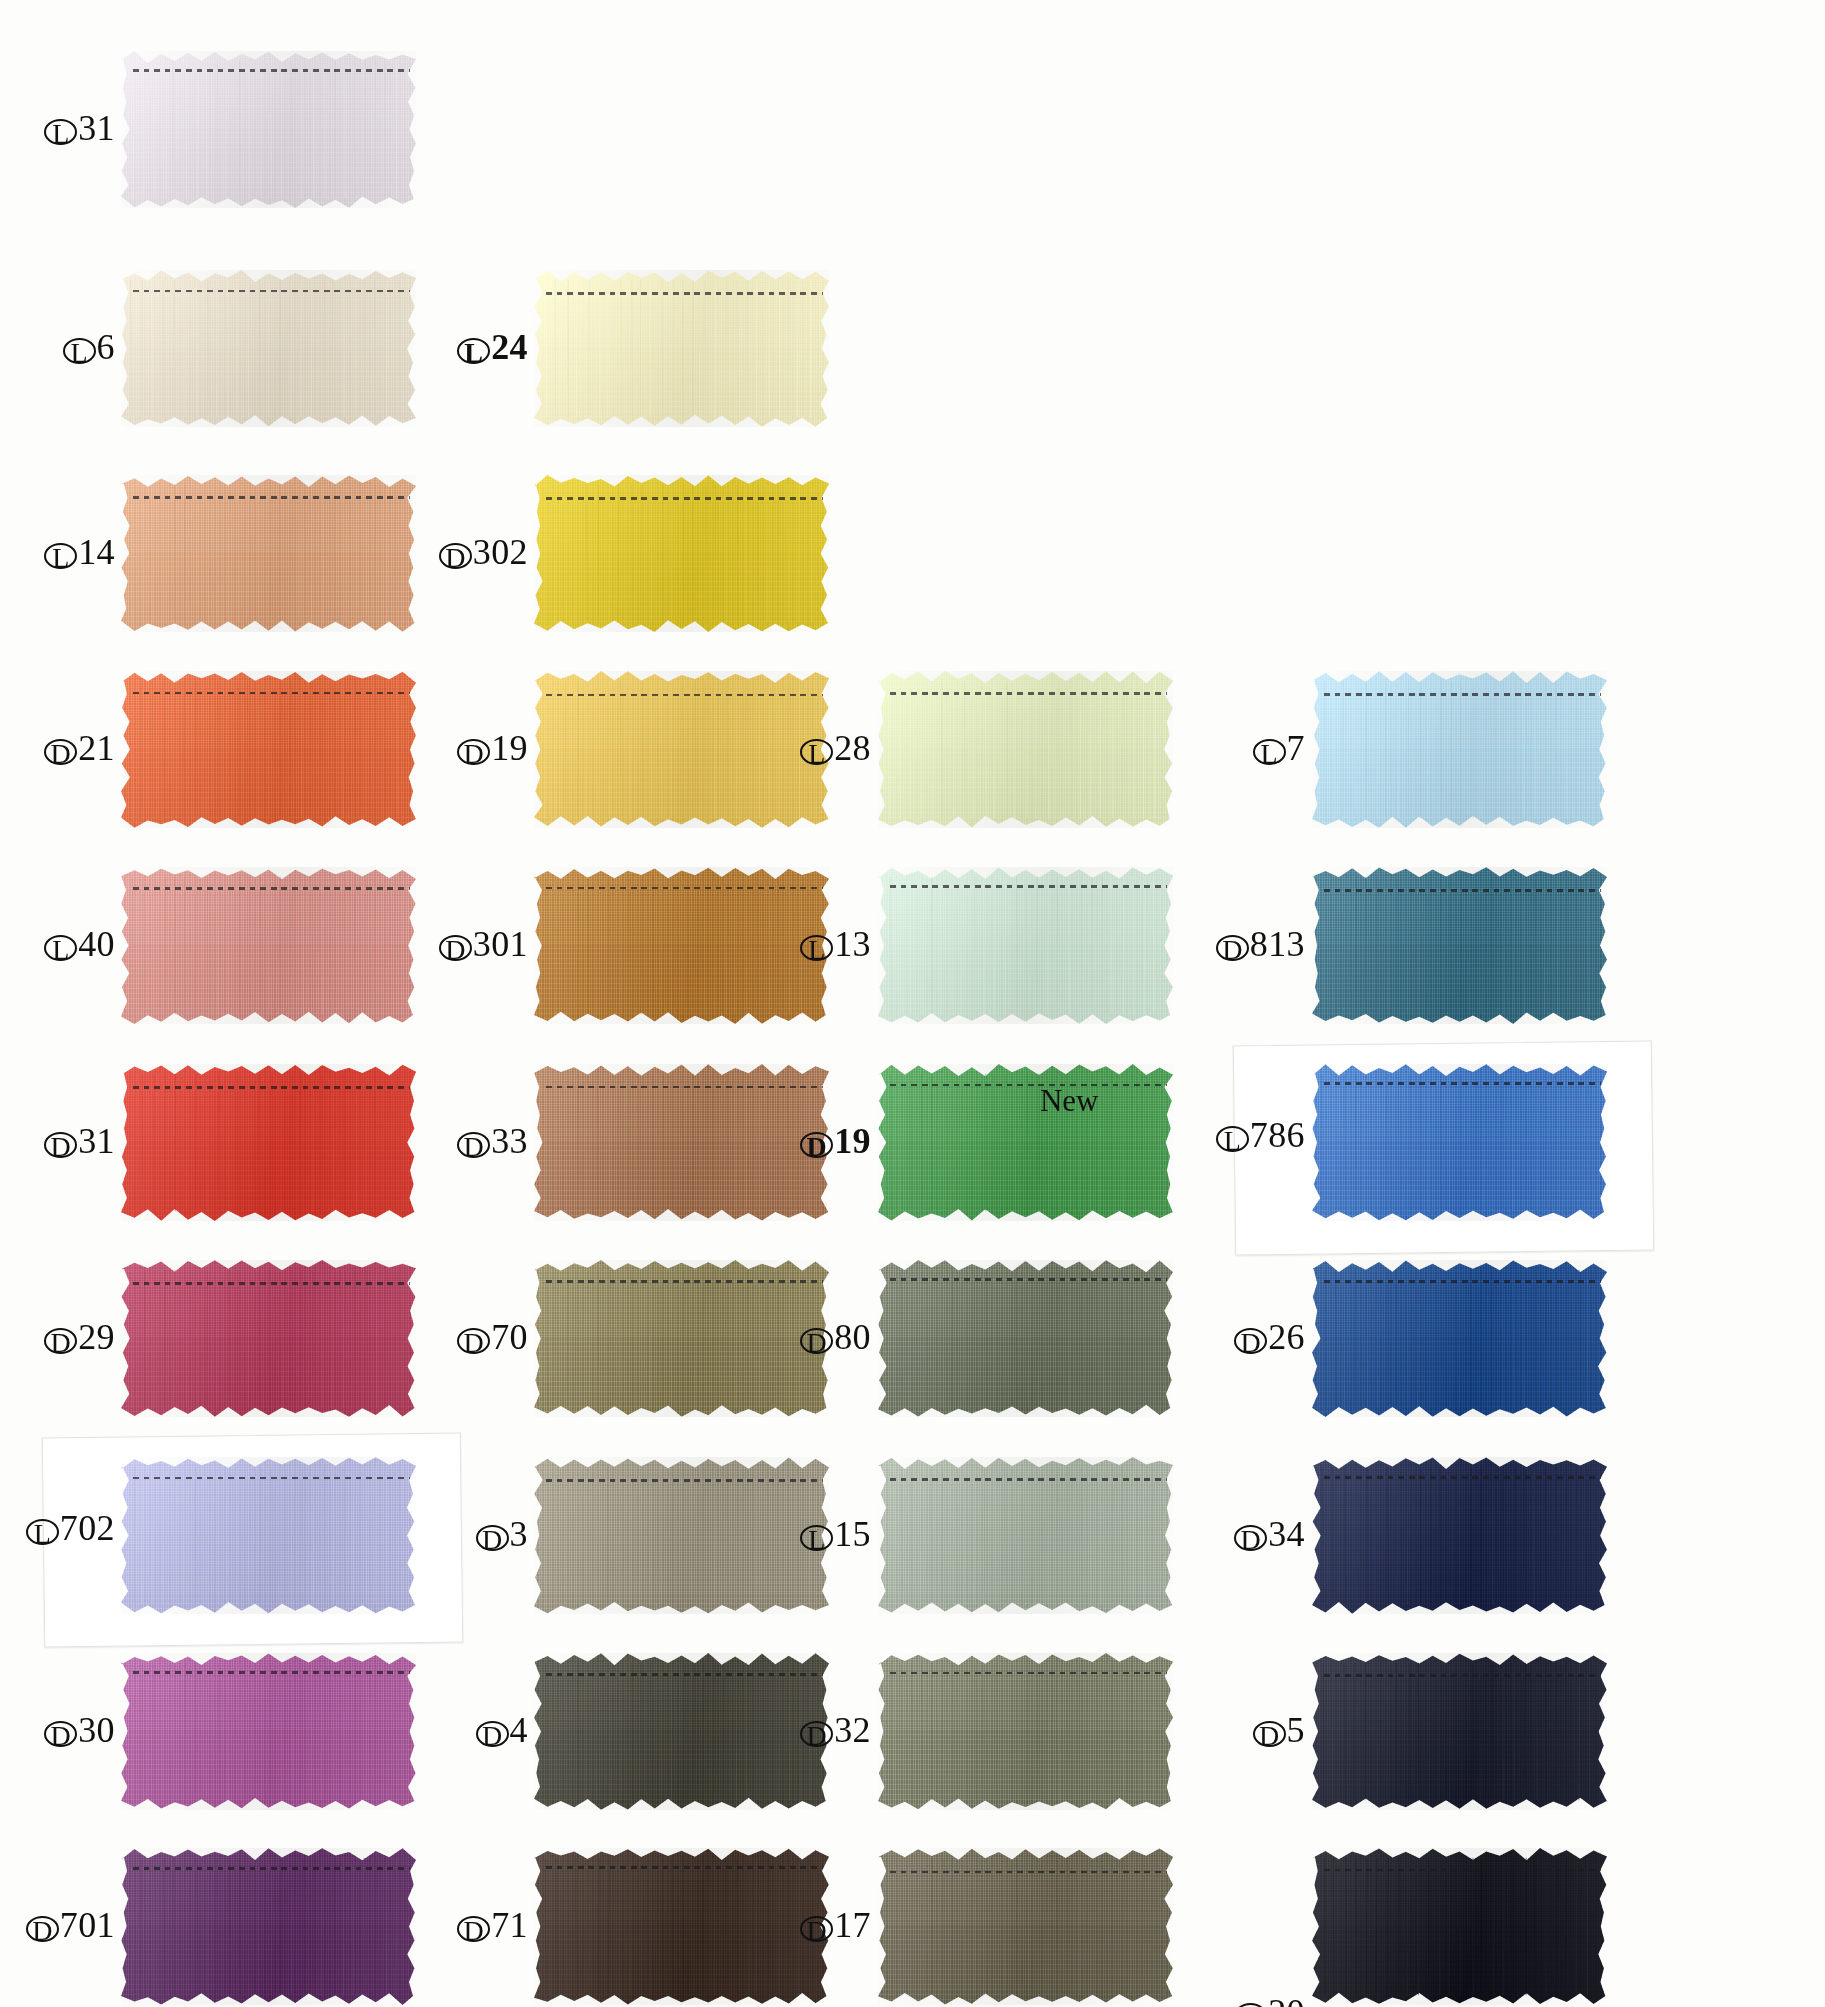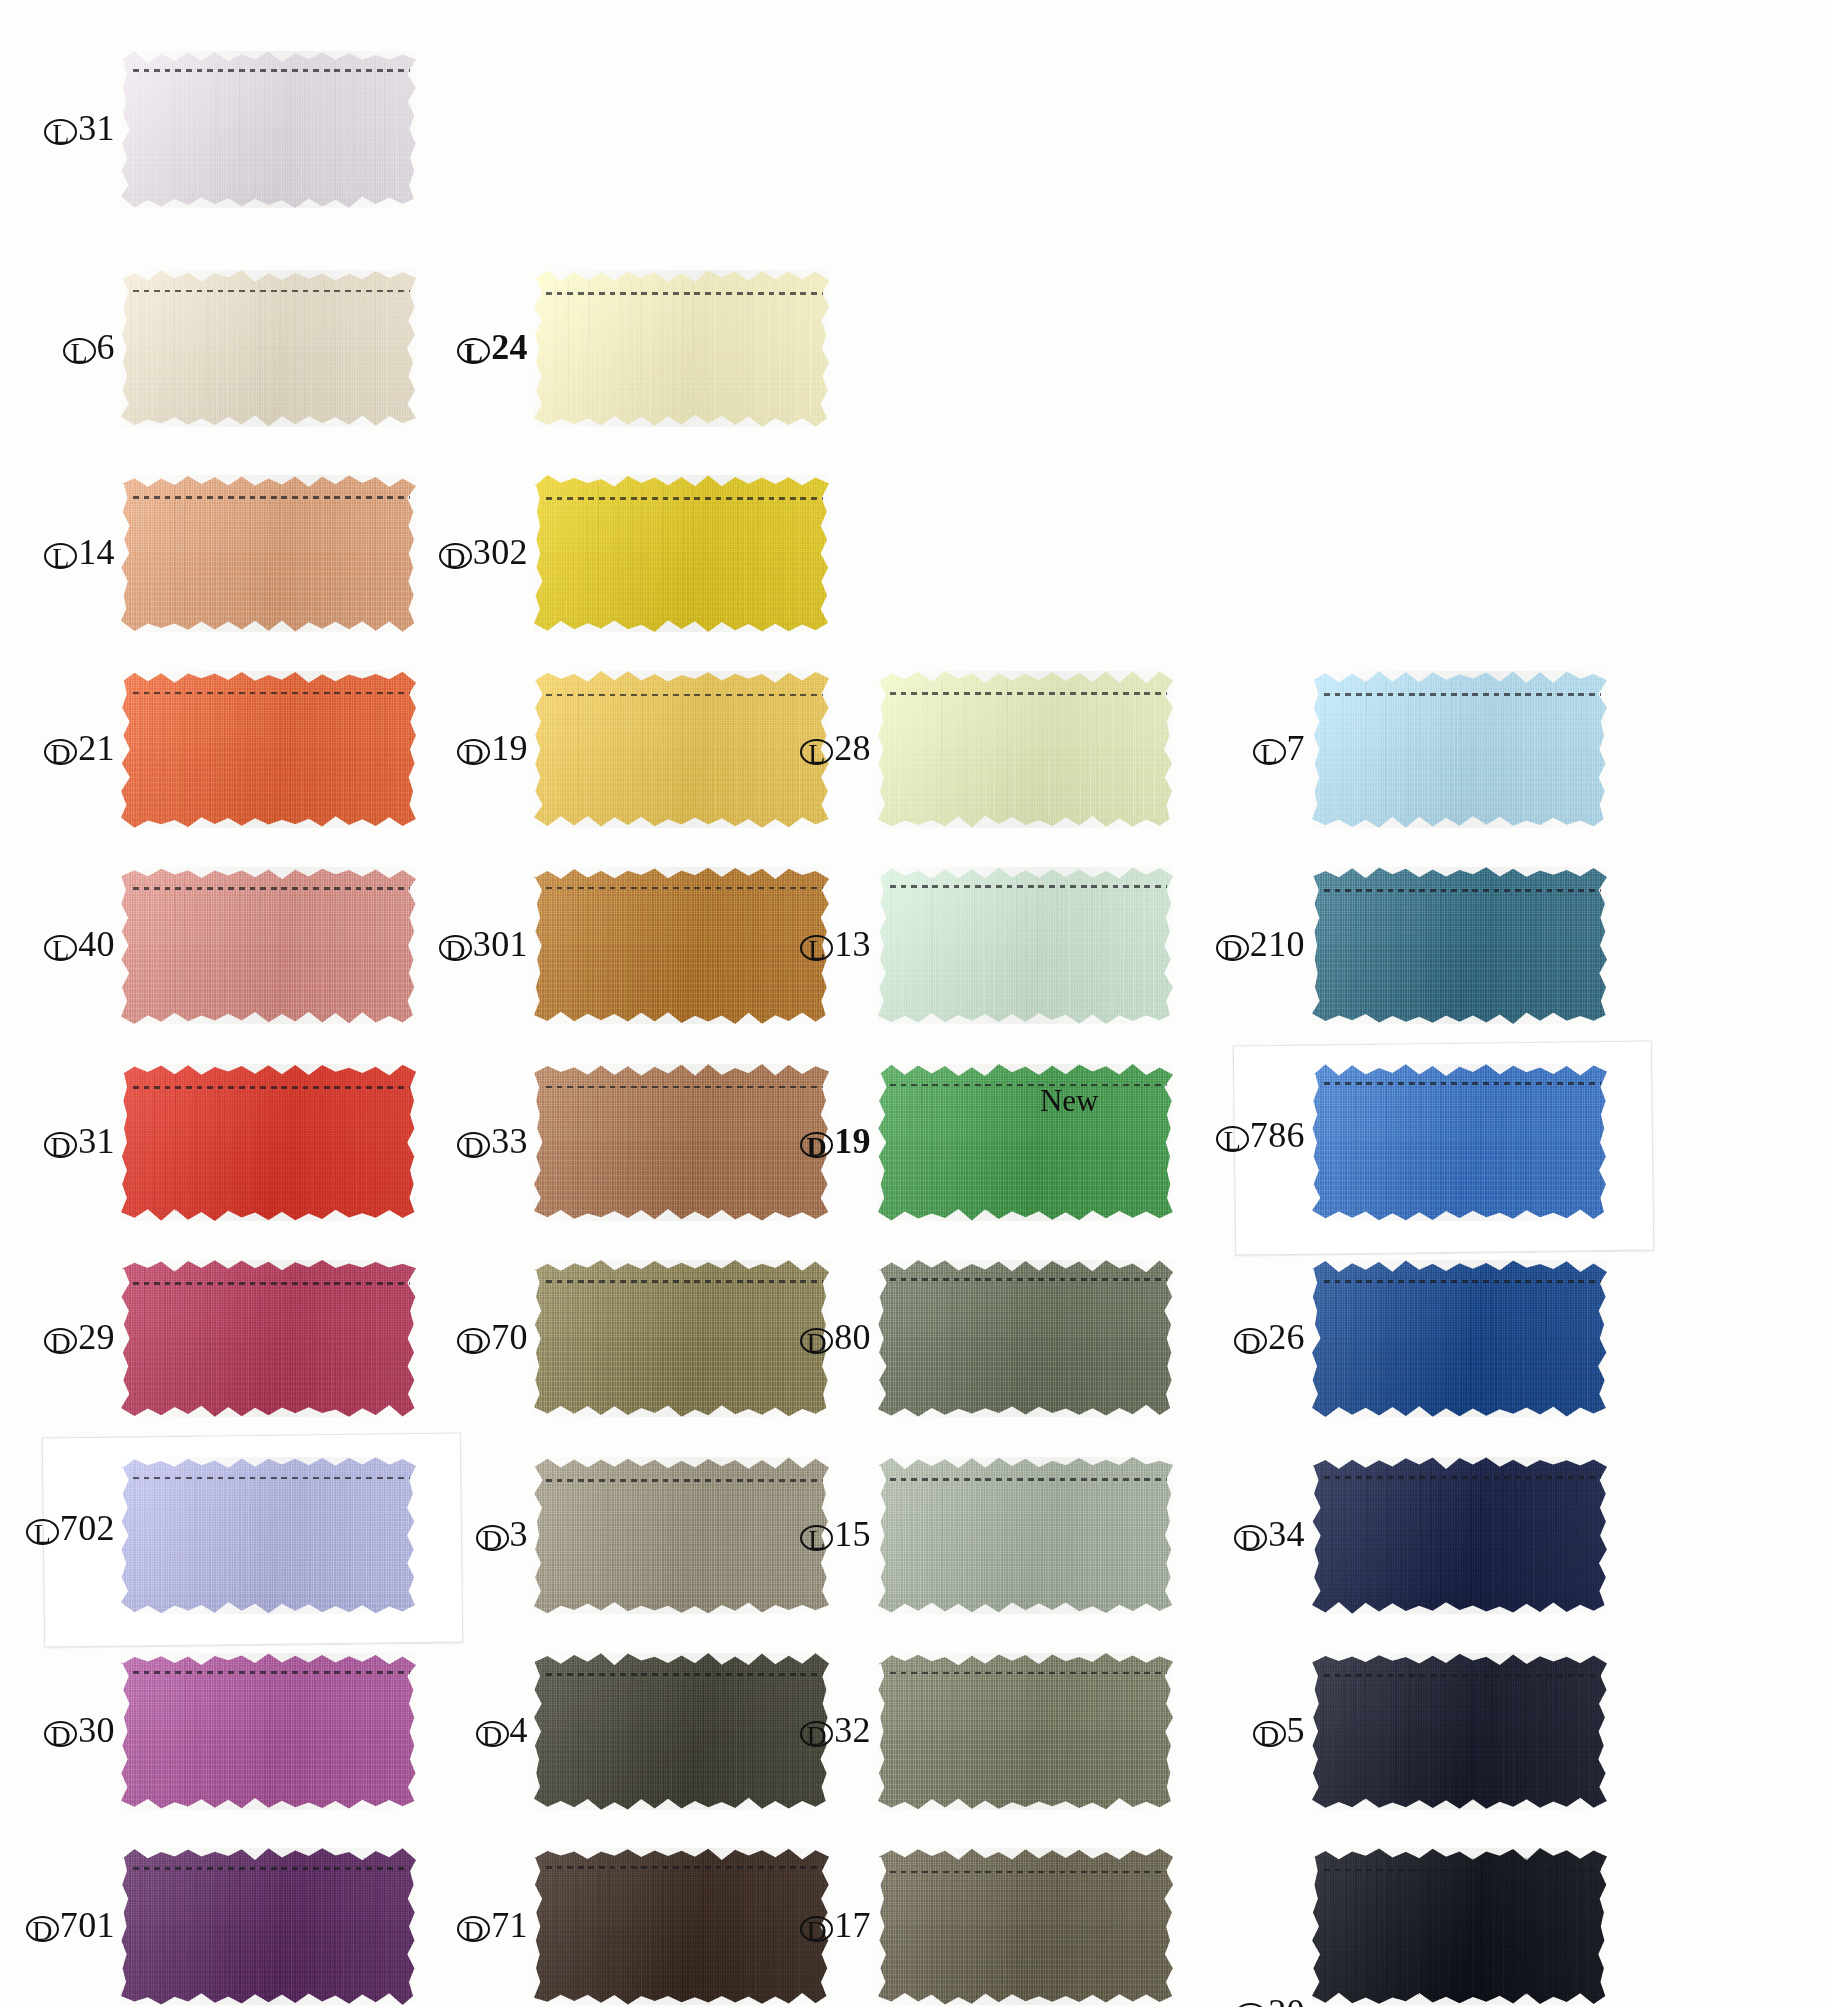--- a/index.html
+++ b/index.html
@@ -648,21 +648,21 @@
             <line x1="325.6" y1="12" x2="325.2" y2="180" stroke="#dbf2e0" stroke-width="1.4" opacity="0.45"></line>
             <line x1="336.0" y1="12" x2="336.4" y2="180" stroke="#dbf2e0" stroke-width="1.4" opacity="0.45"></line>
           </svg>
           <div class="weave"></div>
           <div class="sheen"></div>
         </div>
         <div class="seam" style="top: 18.4px;"></div>
       </div>
     </div>
     <div class="cell" style="left: 0px; top: 0px;">
-      <div class="label" style="left: 1035px; width: 270px; top: 926px;"><span class="code"><span class="circ">D</span><span class="num">210</span></span></div>
+      <div class="label" style="left: 1035px; width: 270px; top: 926px;"><span class="code"><span class="circ">D</span><span class="num">813</span></span></div>
       <div class="swatch" style="left: 1312px; top: 867px; width: 295px; height: 157px;">
         <div class="fab">
           <svg viewBox="0 0 360 192" preserveAspectRatio="none">
             <defs>
               <linearGradient id="g12" x1="0" y1="0" x2="1" y2="1">
                 <stop offset="0" stop-color="#487e93"></stop>
                 <stop offset="0.45" stop-color="#3a7085"></stop>
                 <stop offset="1" stop-color="#2c6277"></stop>
               </linearGradient>
             </defs>

